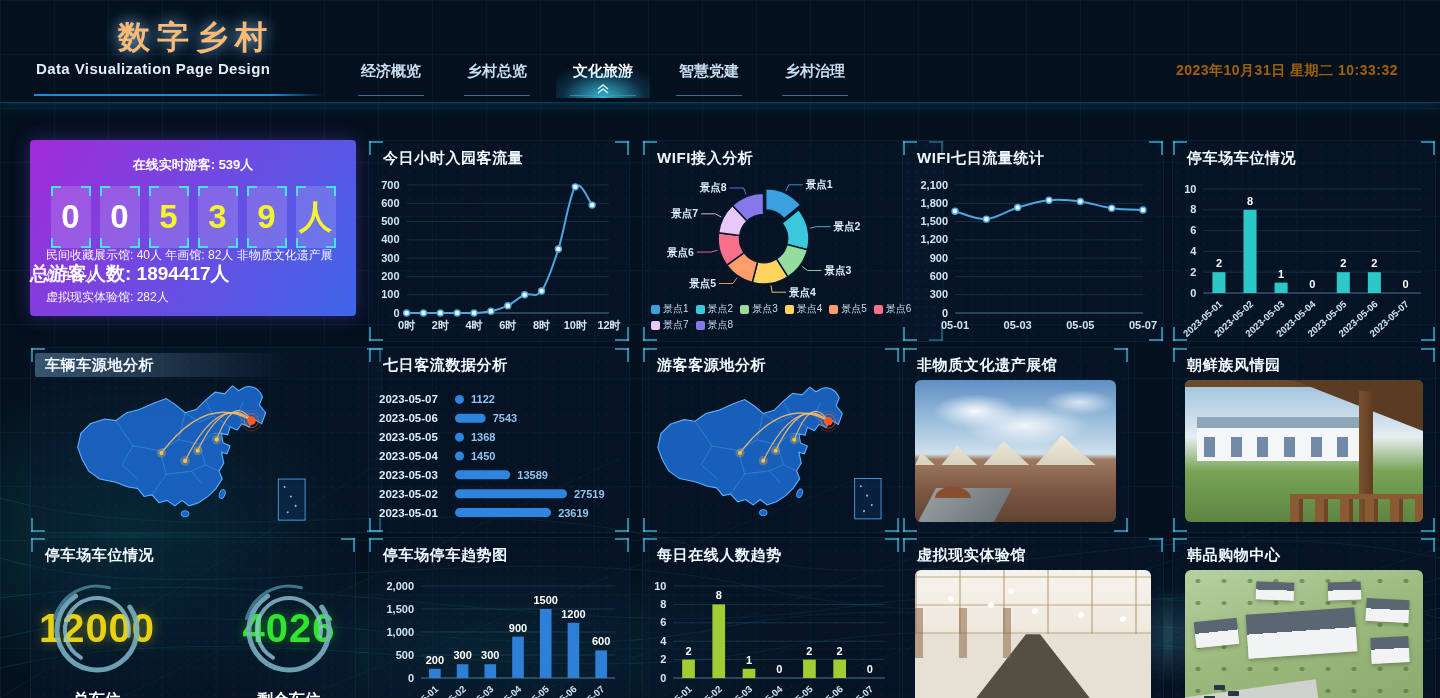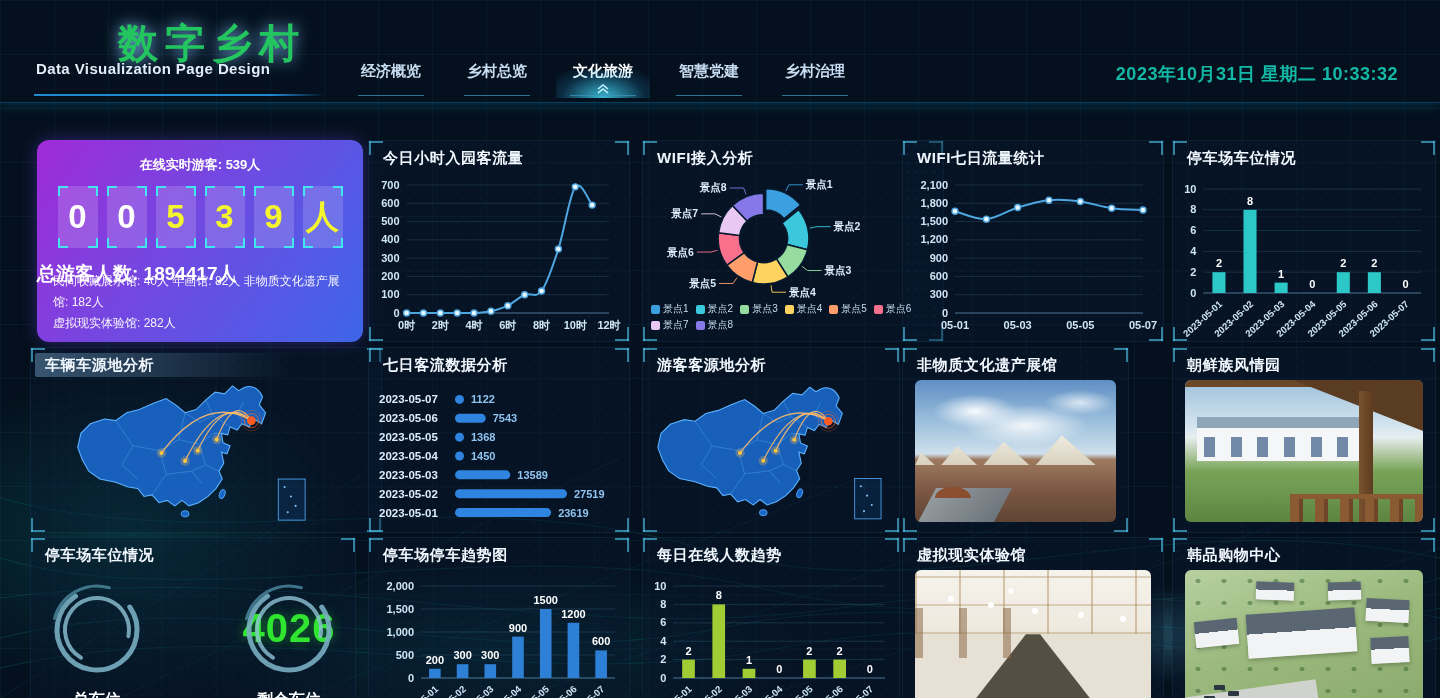--- a/index.html
+++ b/index.html
@@ -8,49 +8,49 @@
 .stage{position:absolute;inset:0;width:1440px;height:698px}
 .bg-grid{position:absolute;inset:0;pointer-events:none;
  background-image:linear-gradient(rgba(40,140,170,.08) 1px,transparent 1px),linear-gradient(90deg,rgba(40,140,170,.08) 1px,transparent 1px);
  background-size:54px 54px}
 .bg-glow1{position:absolute;left:-90px;top:370px;width:440px;height:330px;background:radial-gradient(closest-side,rgba(20,200,190,.20),transparent);pointer-events:none}
 .bg-glow2{position:absolute;left:180px;top:560px;width:620px;height:180px;background:radial-gradient(closest-side,rgba(18,170,180,.16),transparent);pointer-events:none}
 .bg-glow3{position:absolute;left:980px;top:585px;width:470px;height:100px;background:radial-gradient(closest-side,rgba(120,230,255,.28),transparent);pointer-events:none}
 .bg-mesh{position:absolute;left:0;bottom:0;pointer-events:none}
 
 header{position:absolute;left:0;top:0;width:1440px;height:103px;border-bottom:1px solid #0c3c5c;box-shadow:0 1px 14px rgba(0,170,220,.25)}
-.app-title{position:absolute;left:118px;top:16px;font-size:40px;font-weight:800;letter-spacing:7px;color:#22c55e;text-shadow:0 0 16px rgba(130,200,255,.9)}
+.app-title{position:absolute;left:118px;top:16px;font-size:32px;font-weight:800;letter-spacing:7px;color:#fdba74;text-shadow:0 0 16px rgba(130,200,255,.9)}
 .app-subtitle{position:absolute;left:36px;top:60px;font-size:15px;font-weight:700;color:#e2ecfa;letter-spacing:.4px}
 .subtitle-line{position:absolute;left:34px;top:94px;width:290px;height:2px;background:linear-gradient(90deg,#1f8ad2 0%,#1f8ad2 82%,transparent)}
 nav{position:absolute;left:338px;top:56px;display:flex}
 .tab{width:106px;height:42px;position:relative;text-align:center;font-size:15px;font-weight:700;color:#c8dcf2;cursor:pointer;padding-top:6px}
 .tab .tline{position:absolute;left:20px;right:20px;bottom:2px;height:1px;background:rgba(60,150,190,.75)}
 .tab.active{color:#ffffff}
 .tab.active .glow{position:absolute;left:6px;right:6px;bottom:0;height:28px;background:radial-gradient(65% 130% at 50% 100%,rgba(70,225,255,.80),rgba(40,170,235,.18) 68%,transparent)}
 .tab.active .chev{position:absolute;left:50%;bottom:3px;transform:translateX(-50%)}
-.datetime{position:absolute;right:42px;top:62px;font-size:18px;font-weight:700;color:#14b8a6;letter-spacing:.5px}
+.datetime{position:absolute;right:42px;top:62px;font-size:14px;font-weight:700;color:#a16207;letter-spacing:.5px}
 
 .panel{position:absolute;--ck:rgba(74,190,225,.65);background-color:rgba(8,25,46,.45);border:1px solid rgba(70,150,200,.10);
  background-image:radial-gradient(rgba(45,200,220,.05) 1px,transparent 1px),
  linear-gradient(var(--ck),var(--ck)),linear-gradient(var(--ck),var(--ck)),
  linear-gradient(var(--ck),var(--ck)),linear-gradient(var(--ck),var(--ck)),
  linear-gradient(var(--ck),var(--ck)),linear-gradient(var(--ck),var(--ck)),
  linear-gradient(var(--ck),var(--ck)),linear-gradient(var(--ck),var(--ck));
  background-repeat:repeat,no-repeat,no-repeat,no-repeat,no-repeat,no-repeat,no-repeat,no-repeat,no-repeat;
  background-size:9px 9px,14px 2px,2px 14px,14px 2px,2px 14px,14px 2px,2px 14px,14px 2px,2px 14px;
  background-position:0 0,left top,left top,right top,right top,left bottom,left bottom,right bottom,right bottom}
 .p-title{position:absolute;top:8px;left:14px;font-size:15px;font-weight:700;color:#f2f8ff;letter-spacing:.6px;z-index:3}
 .title-bar{position:absolute;top:5px;left:4px;right:4px;height:24px;background:linear-gradient(90deg,rgba(150,210,255,.35),rgba(150,210,255,0) 75%);border-radius:2px;z-index:2}
 .chart{position:absolute;left:4px;right:4px;top:32px;bottom:4px;z-index:2}
 .pie-host{bottom:42px}
 .pie-legend{position:absolute;left:8px;right:4px;bottom:4px;height:36px;display:flex;flex-wrap:wrap;align-content:flex-start;z-index:2}
 .lg-item{display:flex;align-items:center;gap:3px;font-size:10px;color:#c8dcf0;margin-right:7px;height:16px}
 .lg-item .sw{width:9px;height:9px;border-radius:2px;display:inline-block}
 
-.visitor-card{position:absolute;left:37px;top:140px;width:326px;height:202px;border-radius:12px;background:linear-gradient(125deg,#a02bd8 0%,#6f4ae2 48%,#3d66e8 100%);box-shadow:0 0 18px rgba(110,70,230,.4)}
+.visitor-card{position:absolute;left:30px;top:140px;width:326px;height:176px;border-radius:4px;background:linear-gradient(125deg,#a02bd8 0%,#6f4ae2 48%,#3d66e8 100%);box-shadow:0 0 18px rgba(110,70,230,.4)}
 .vc-online{margin-top:16px;text-align:center;font-size:13px;font-weight:700;color:#fff}
 .digits{display:flex;justify-content:center;gap:9px;margin-top:12px}
 .digit{--bk:#43e6ef;width:40px;height:62px;display:flex;align-items:center;justify-content:center;font-size:33px;font-weight:800;color:#ffffff;background-color:rgba(255,255,255,.16);
  background-image:linear-gradient(var(--bk),var(--bk)),linear-gradient(var(--bk),var(--bk)),linear-gradient(var(--bk),var(--bk)),linear-gradient(var(--bk),var(--bk)),linear-gradient(var(--bk),var(--bk)),linear-gradient(var(--bk),var(--bk)),linear-gradient(var(--bk),var(--bk)),linear-gradient(var(--bk),var(--bk));
  background-repeat:no-repeat;background-size:10px 2px,2px 10px,10px 2px,2px 10px,10px 2px,2px 10px,10px 2px,2px 10px;
  background-position:left top,left top,right top,right top,left bottom,left bottom,right bottom,right bottom}
 .digit:nth-child(n+3){color:#f5f52d}
 .vc-total{margin-top:13px;font-size:19px;font-weight:700;color:#ffffff}
 .vc-detail{position:absolute;left:16px;right:8px;bottom:8px;font-size:12px;line-height:1.75;color:rgba(255,255,255,.95)}
 
@@ -467,20 +467,21 @@
       <i class="pillar"></i>
       <i class="rail"></i>
     </div>
   </section>
 
   <section class="panel" style="left:30px;top:537px;width:326px;height:190px">
     <h3 class="p-title">停车场车位情况</h3>
     <div class="gauges">
       <div class="gauge-wrap">
         <div class="ring">
+          <span class="gauge-num g-yellow">12000</span>
         <svg width="92" height="92" viewBox="0 0 92 92" style="position: absolute; left: 0px; top: 0px;">
               <circle cx="46" cy="46" r="40" fill="none" stroke="#79aec2" stroke-width="5" stroke-dasharray="190 61" stroke-linecap="round" transform="rotate(-35 46 46)" opacity="0.9"></circle>
               <circle cx="46" cy="46" r="32" fill="none" stroke="#8fc3d6" stroke-width="4" stroke-dasharray="140 62" stroke-linecap="round" transform="rotate(120 46 46)" opacity="0.8"></circle>
               <circle cx="46" cy="46" r="44" fill="none" stroke="#4e8ba3" stroke-width="3" stroke-dasharray="70 207" stroke-linecap="round" transform="rotate(195 46 46)" opacity="0.8"></circle>
             </svg>
           </div>
         <div class="gauge-label">总车位</div>
       </div>
       <div class="gauge-wrap">
         <div class="ring">

